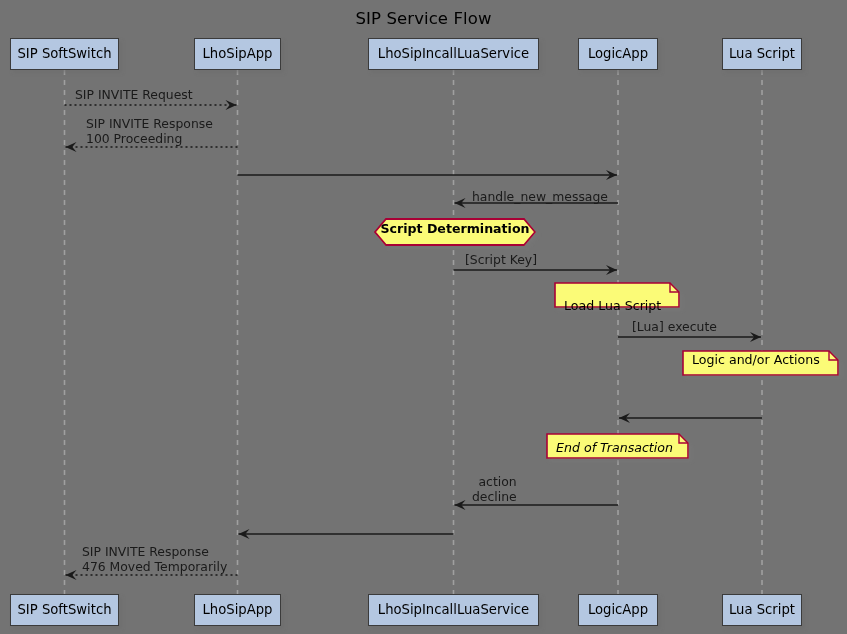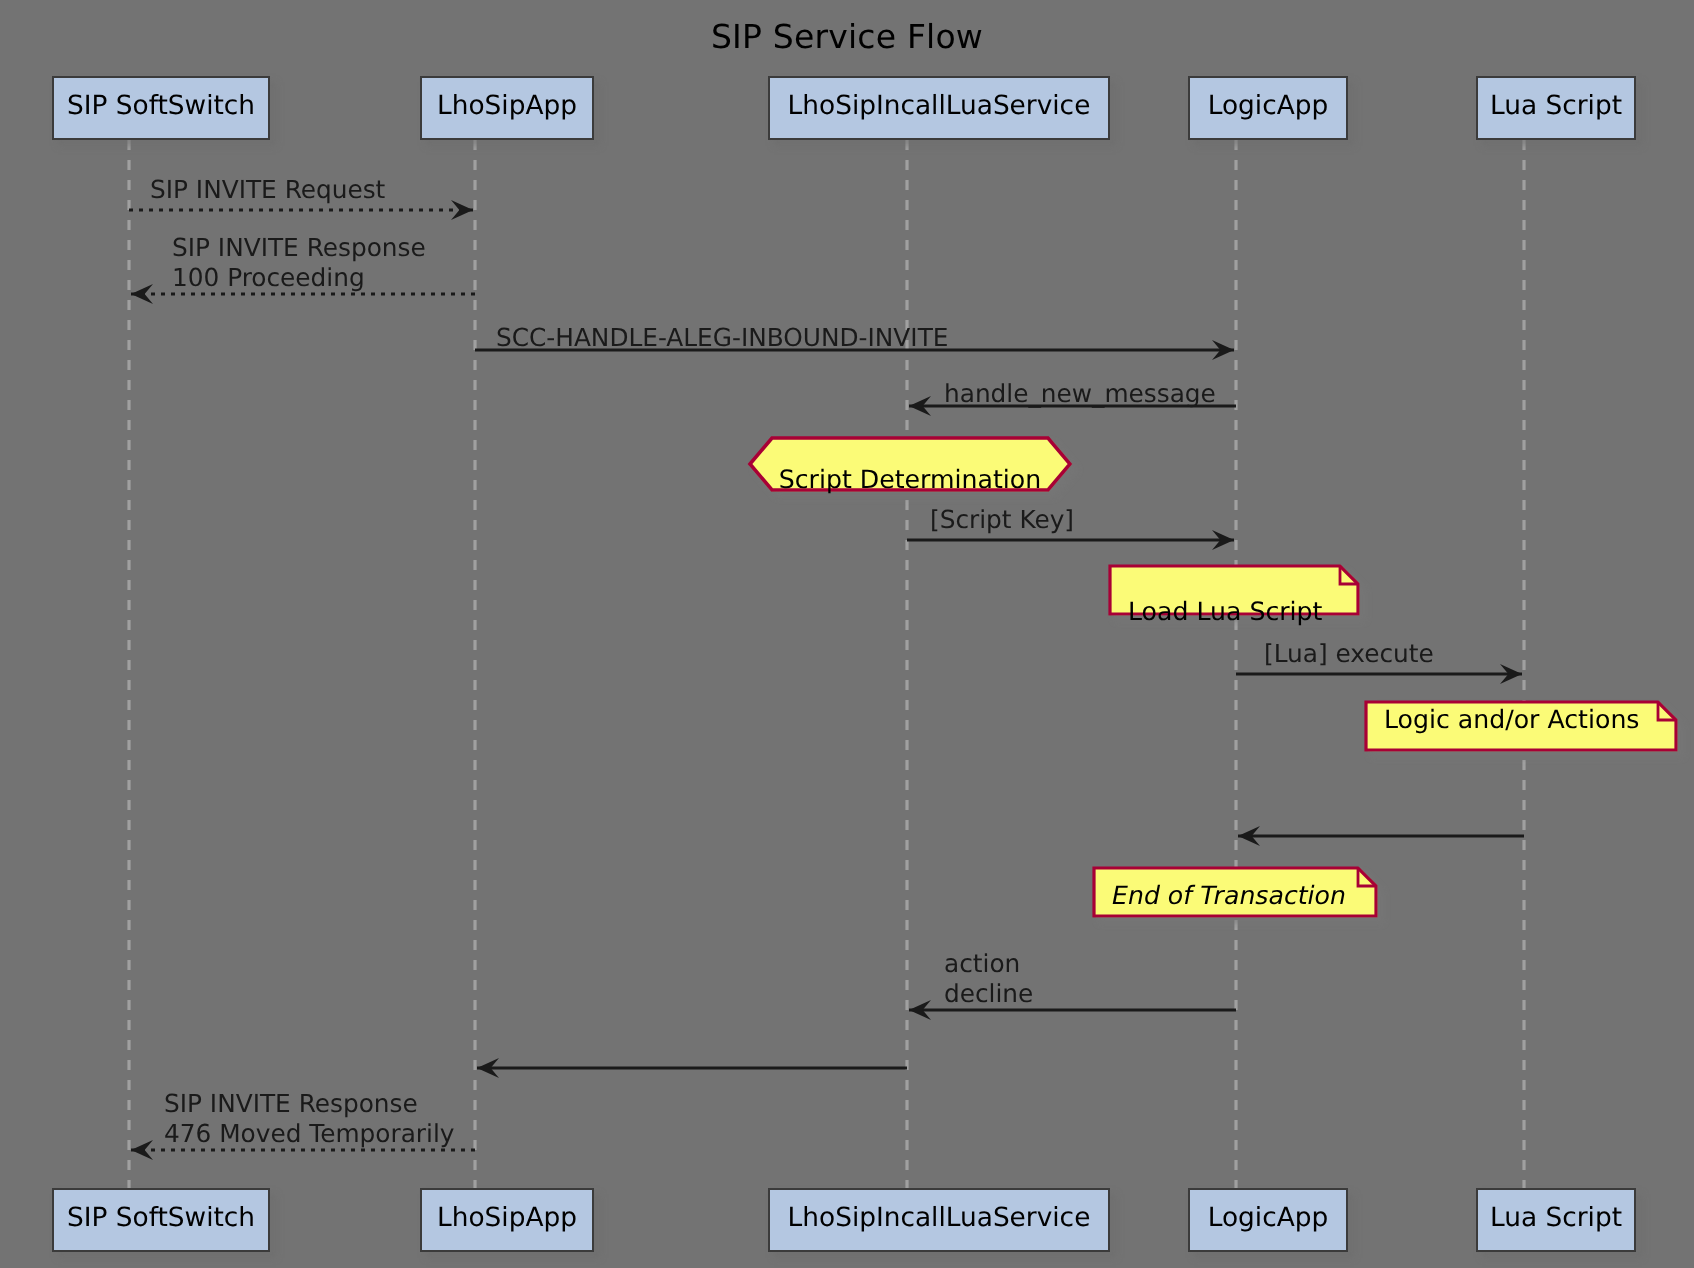--- a/index.html
+++ b/index.html
@@ -47,21 +47,20 @@
     background: #B4C7E1;
     border: 1.3px solid #3B3B3B;
     color: #000000;
     font-size: 13.2px;
     line-height: 1;
     display: flex;
     align-items: center;
     justify-content: center;
     box-shadow: 3px 3px 3px rgba(110,110,110,0.55);
     white-space: nowrap;
-    margin-left: 16px;
   }
 
   
   .msg-label {
     position: absolute;
     font-size: 12.4px;
     color: #000000;
     white-space: pre;
     line-height: 14.5px;
     color: #1a1a1a;
@@ -180,28 +179,27 @@
   </div>
   <div class="participant" style="left:578px; top:594px; width:80px;  height:32px;">
     <span>LogicApp</span>
   </div>
   <div class="participant" style="left:722px; top:594px; width:80px;  height:32px;">
     <span>Lua Script</span>
   </div>
 
   <div class="msg-label" style="left:75px; top:88px;"><div>SIP INVITE Request</div></div>
   <div class="msg-label" style="left:86px; top:117px;"><div>SIP INVITE Response</div><div>100 Proceeding</div></div>
-  <div class="msg-label" style="left:248px; top:162px;"><div>SCC-HANDLE-ALEG-INBOUND-INVITE</div></div>
   <div class="msg-label" style="left:472px; top:190px;"><div>handle_new_message</div></div>
   <div class="msg-label" style="left:465px; top:253px;"><div>[Script Key]</div></div>
   <div class="msg-label" style="left:632px; top:320px;"><div>[Lua] execute</div></div>
-  <div class="msg-label" style="left:472px; top:475px;"><div>action</div><div>decline</div></div>
+  <div class="msg-label" style="left:472px; top:475px;text-align:right;"><div>action</div><div>decline</div></div>
   <div class="msg-label" style="left:82px; top:545px;"><div>SIP INVITE Response</div><div>476 Moved Temporarily</div></div>
 
-  <div class="hexnote" style="left:375px; top:219px; width:160px; height:40px;">
+  <div class="hexnote" style="left:375px; top:208px; width:160px; height:40px;font-weight:bold;">
     <span class="hex-label">Script Determination</span>
   </div>
 
   <div class="note" style="left:555px; top:293px; width:124px; height:24px;">
     <span class="note-label">Load Lua Script</span>
   </div>
   <div class="note" style="left:683px; top:351px; width:155px; height:16px;">
     <span class="note-label">Logic and/or Actions</span>
   </div>
   <div class="note" style="left:547px; top:434px; width:141px; height:27px;font-style:italic;">

